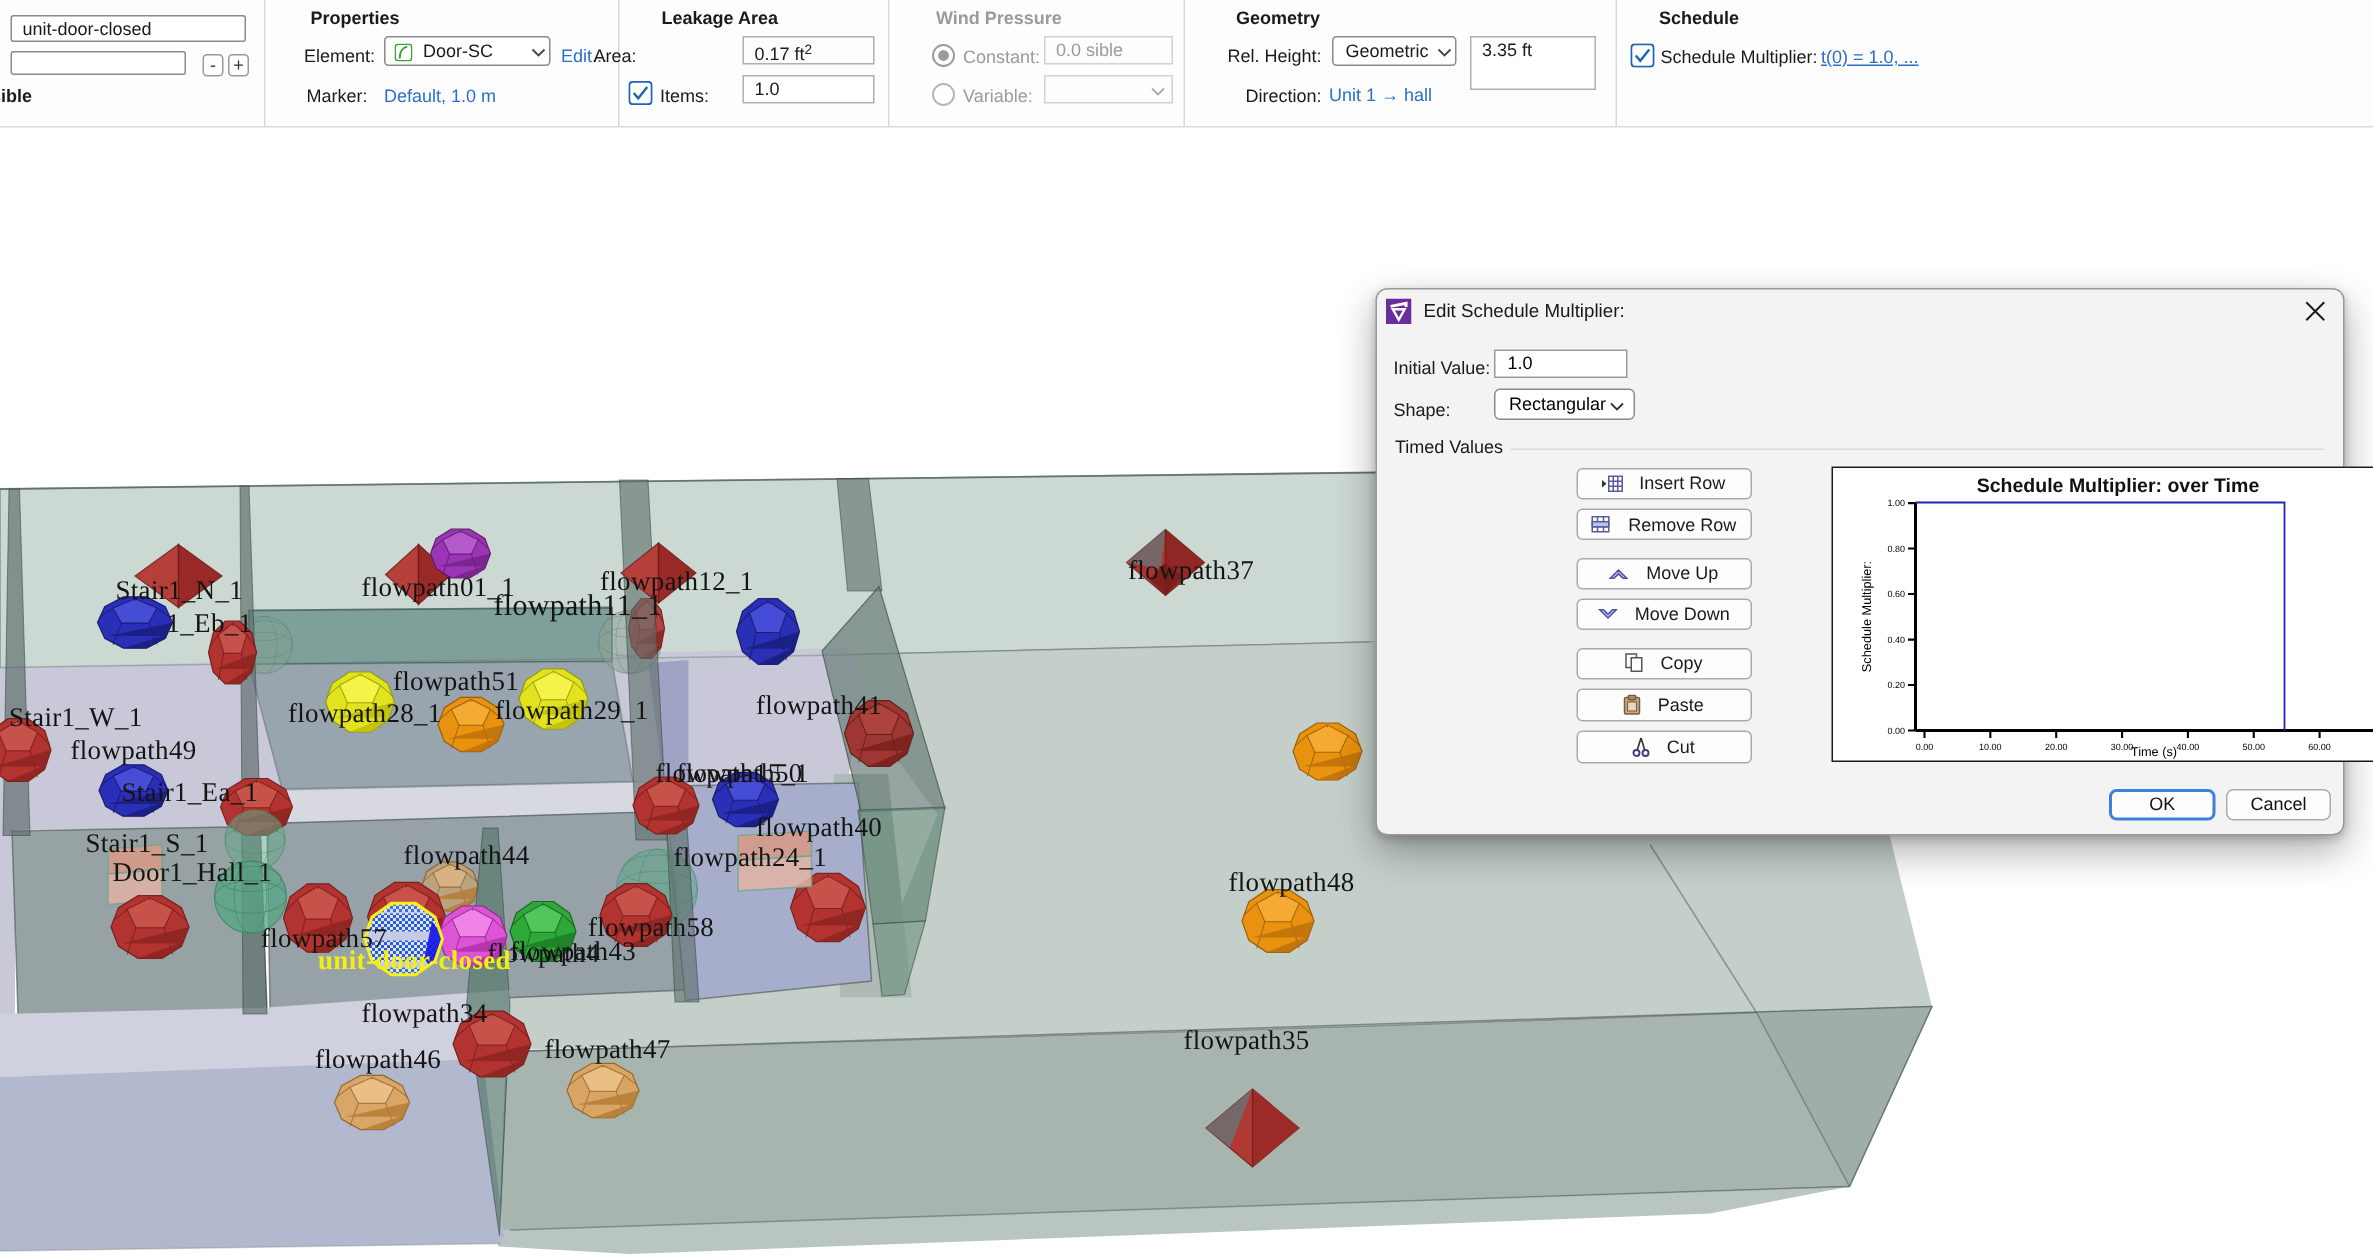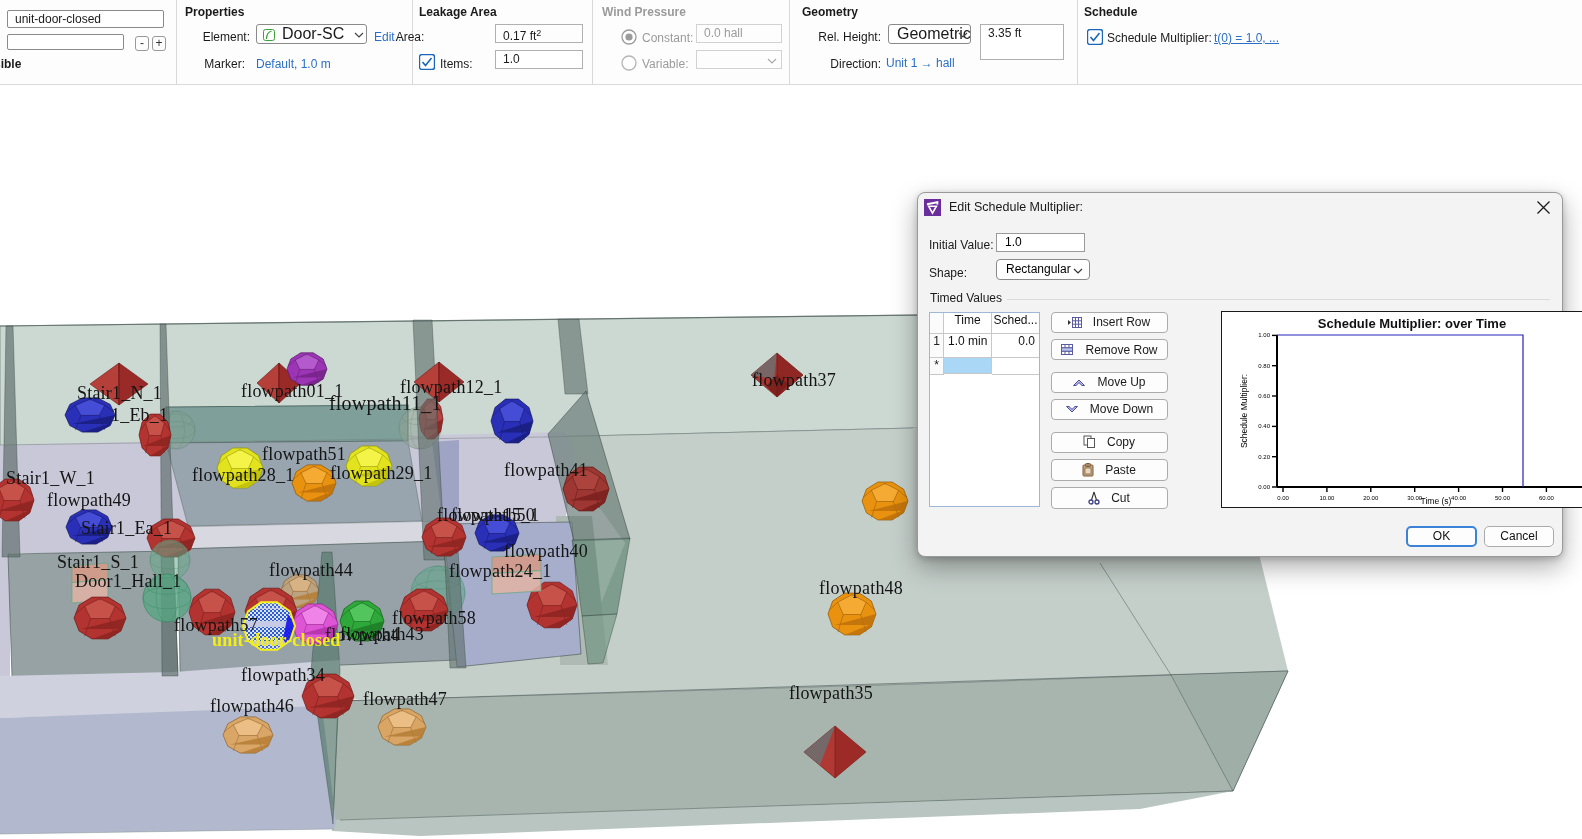--- a/index.html
+++ b/index.html
@@ -1,27 +1,27 @@
 <!DOCTYPE html>
 <html><head><meta charset="utf-8"><style>
 * { margin:0; padding:0; box-sizing:border-box; }
 html,body { width:1582px; height:839px; overflow:hidden; }
 body { font-family:"Liberation Sans", sans-serif; background:#fff; position:relative; }
 #root { position:absolute; inset:0; width:1582px; height:839px; overflow:hidden; background:#fff; }
 #scene { position:absolute; left:0; top:0; }
 #toolbar { position:absolute; left:0; top:0; width:1582px; height:85px; background:#fdfdfd; border-bottom:1px solid #dadada; }
 #toolbar .vsep { position:absolute; top:0; bottom:0; width:1px; background:#d9d9d9; }
-.hdr { position:absolute; font-size:12px; font-weight:bold; color:#1a1a1a; white-space:nowrap; }
+.hdr { position:absolute; font-size:12px; font-weight:bold; color:#1a1a1a; white-space:nowrap;margin-left:22px; }
 .hdr.dis { color:#9b9b9b; }
 .lbl { position:absolute; font-size:12px; color:#1a1a1a; white-space:nowrap; }
 .lbl.dis { color:#9b9b9b; }
 .link { position:absolute; font-size:12px; color:#2b6fc7; white-space:nowrap; }
 .tb-input { position:absolute; border:1px solid #8a8a8a; border-radius:2px; font-family:"Liberation Sans",sans-serif; font-size:12px; padding:0 0 0 7px; color:#1a1a1a; background:#fff; }
 .mini-btn { position:absolute; width:14px; height:15px; border:1px solid #999; border-radius:3px; background:#fdfdfd; font-size:12px; line-height:13px; text-align:center; color:#333; }
-.combo { position:absolute; border:1px solid #8a8a8a; border-radius:3px; background:#fff; font-size:16px; color:#1a1a1a; line-height:18px; white-space:nowrap; }
+.combo { position:absolute; border:1px solid #8a8a8a; border-radius:3px; background:#fff; font-size:12px; color:#1a1a1a; line-height:18px; white-space:nowrap; }
 .field { position:absolute; border:1px solid #b0b0b0; background:#fff; font-size:12px; color:#1a1a1a; padding-left:7px; line-height:17px; white-space:nowrap; }
 .field.dis { border-color:#d2d2d2; color:#9b9b9b; background:#fdfdfd; }
 .cb { position:absolute; }
 #dialog { position:absolute; left:917px; top:191.5px; width:646px; height:365.5px; background:#f3f3f3; border:1px solid #999; border-radius:8px; box-shadow:0 10px 26px rgba(0,0,0,0.33), 0 2px 6px rgba(0,0,0,0.18); }
 .dtitle { position:absolute; left:31px; top:7px; font-size:12.5px; color:#191919; }
 .dlbl { position:absolute; font-size:12px; color:#1a1a1a; white-space:nowrap; }
 .dfield { position:absolute; background:#fff; border:1px solid #9a9a9a; font-size:12px; padding-left:8px; line-height:17px; }
 .dcombo { position:absolute; background:#fff; border:1px solid #8a8a8a; border-radius:4px; font-size:12px; line-height:19px; }
 .dcombo span { margin-left:9px; }
 #dtable { position:absolute; left:11px; top:119px; width:111px; height:195px; background:#fff; border:1px solid #9cb8d6; }
@@ -499,21 +499,21 @@
       </svg>
   <div class="lbl" style="left:440px;top:57px">Items:</div>
   <div class="field" style="left:495px;top:50px;width:88px;height:19px">1.0</div>
 
   <div class="hdr dis" style="left:602px;top:5px">Wind Pressure</div>
   <svg class="cb" style="left:621px;top:29px" width="16" height="16" viewBox="0 0 16 16">
         <circle cx="8" cy="8" r="7" fill="#fff" stroke="#9b9b9b" stroke-width="1.3"></circle>
         <circle cx="8" cy="8" r="3.6" fill="#9b9b9b"></circle>
       </svg>
   <div class="lbl dis" style="left:642px;top:31px">Constant:</div>
-  <div class="field dis" style="left:696px;top:24px;width:86px;height:19px">0.0 hall</div>
+  <div class="field dis" style="left:696px;top:24px;width:86px;height:19px">0.0 sible</div>
   <svg class="cb" style="left:621px;top:55px" width="16" height="16" viewBox="0 0 16 16">
         <circle cx="8" cy="8" r="7" fill="#fff" stroke="#b5b5b5" stroke-width="1.3"></circle>
       </svg>
   <div class="lbl dis" style="left:642px;top:57px">Variable:</div>
   <div class="field dis" style="left:696px;top:50px;width:86px;height:19px">
         <svg style="position:absolute;left:70px;top:7px" width="10.0" height="6.0" viewBox="0 0 10 6">
           <path d="M1,1 L5,5 L9,1" fill="none" stroke="#aaa" stroke-width="1.2"></path>
         </svg>
       </div>
 
@@ -549,37 +549,20 @@
   <div class="dlbl" style="left:11px;top:45px">Initial Value:</div>
   <div class="dfield" style="left:78px;top:40.5px;width:89px;height:19px">1.0</div>
   <div class="dlbl" style="left:11px;top:73px">Shape:</div>
   <div class="dcombo" style="left:78px;top:66.5px;width:94px;height:21px"><span>Rectangular</span><svg style="position:absolute;left:76px;top:8px" width="10.0" height="6.0" viewBox="0 0 10 6">
           <path d="M1,1 L5,5 L9,1" fill="none" stroke="#333" stroke-width="1.2"></path>
         </svg></div>
 
   <div class="dlbl" style="left:12px;top:98.5px">Timed Values</div>
   <div style="position:absolute;left:89px;top:106px;right:12px;height:1px;background:#dcdcdc"></div>
 
-  <div id="dtable">
-    <div class="trow thead" style="top:0;height:21px">
-          <div class="tc0"></div>
-          <div class="tc1" style="text-align:center">Time</div>
-          <div class="tc2" style="text-align:center">Sched...</div>
-        </div>
-    <div class="trow" style="top:21px;height:24px">
-          <div class="tc0">1</div>
-          <div class="tc1">1.0 min</div>
-          <div class="tc2" style="text-align:right;padding-right:4px">0.0</div>
-        </div>
-    <div class="trow" style="top:45px;height:17px">
-          <div class="tc0">*</div>
-          <div class="tc1" style="background:#abd7f7;height:16px"></div>
-          <div class="tc2"></div>
-        </div>
-  </div>
   <div id="dbtns">
         <div class="dbtn" style="top:119px">
           <svg width="14" height="13" viewBox="0 0 14 13">
             <path d="M0,4 L3,6.5 L0,9 Z" fill="#333"></path>
             <rect x="4.5" y="1.5" width="9" height="10" fill="#fff" stroke="#5a5aa0"></rect>
             <line x1="4.5" y1="4.8" x2="13.5" y2="4.8" stroke="#5a5aa0"></line>
             <line x1="4.5" y1="8.2" x2="13.5" y2="8.2" stroke="#5a5aa0"></line>
             <line x1="7.5" y1="1.5" x2="7.5" y2="11.5" stroke="#5a5aa0"></line>
             <line x1="10.5" y1="1.5" x2="10.5" y2="11.5" stroke="#5a5aa0"></line>
           </svg>

